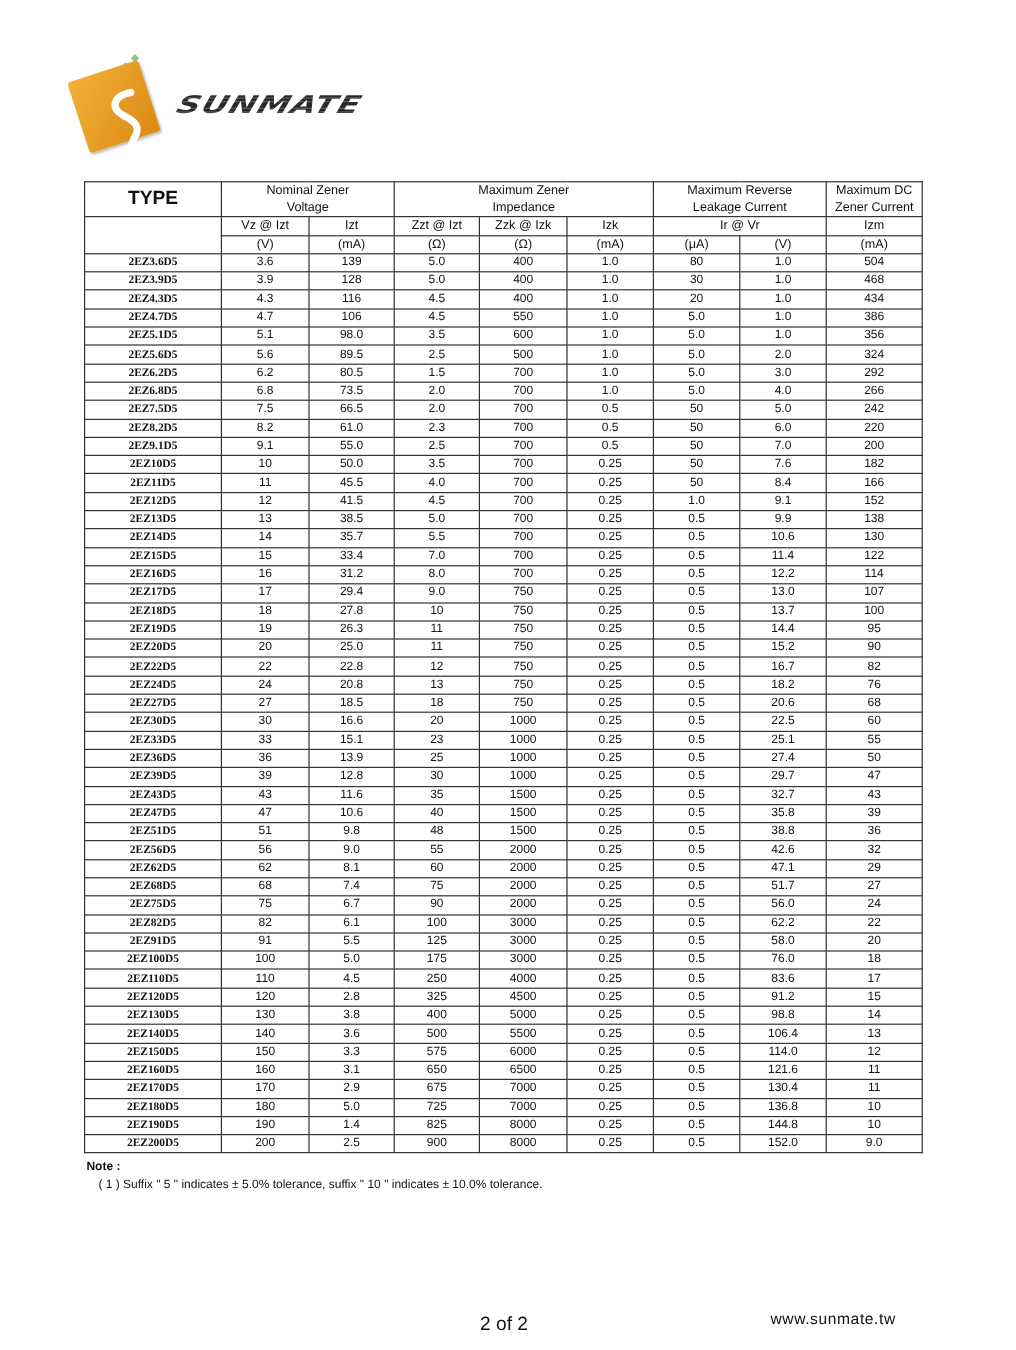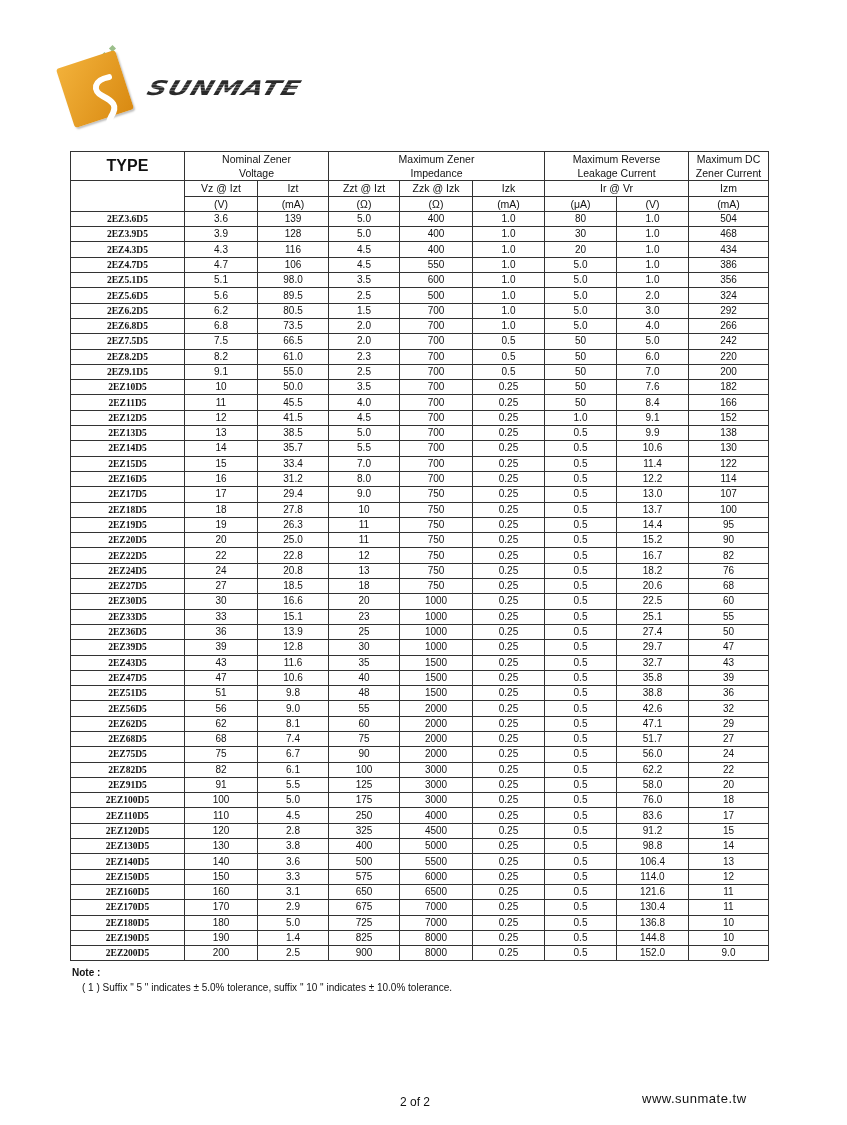--- a/index.html
+++ b/index.html
@@ -12,21 +12,21 @@
   .wordmark { position:absolute; left:92px; top:28px; font-family:"DejaVu Sans", sans-serif; font-weight:bold; font-style:italic; font-size:27px; letter-spacing:1px; color:#2a2a2a; transform:skewX(-18deg) scaleY(0.75); background:repeating-linear-gradient(180deg,#2a2a2a 0 3px,#6a6a6a 3px 4px); -webkit-background-clip:text; background-clip:text; -webkit-text-fill-color:transparent; }
 
   table { position:absolute; left:70px; top:151px; width:699px; border-collapse:collapse; font-size:10px; }
   th, td { border:1px solid #333; text-align:center; padding:0; height:14.3px; line-height:14px; font-weight:normal; }
   th { font-size:10.5px; }
   td.type { font-weight:bold; font-size:9.5px;font-family:Liberation Serif, serif; }
   th.typeh { font-weight:bold; font-size:16px;margin-top:23px; }
   .hdr-top th { height:14px; }
   .note { position:absolute; left:72px; top:967px; font-size:10px; font-weight:bold; }
   .note-line { position:absolute; left:82px; top:982px; font-size:10px; }
-  .page-no { position:absolute; left:400px; top:1095px; font-size:12px; }
+  .page-no { position:absolute; left:400px; top:1095px; font-size:16px; }
   .site { position:absolute; left:642px; top:1091px; font-size:13px; font-weight:normal; letter-spacing:0.5px; }
 </style>
 </head>
 <body>
 
 <div class="logo">
   <div class="dots">
     <span class="dot" style="left:22px;top:0"></span>
     <span class="dot" style="left:14px;top:7px"></span>
     <span class="dot" style="left:22px;top:7px"></span>

